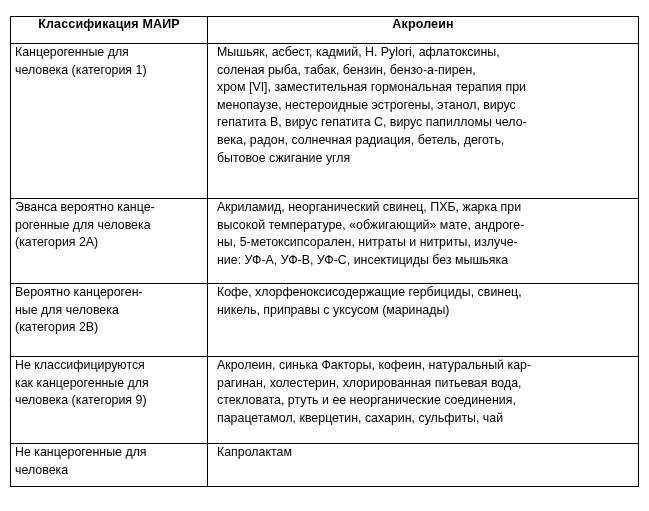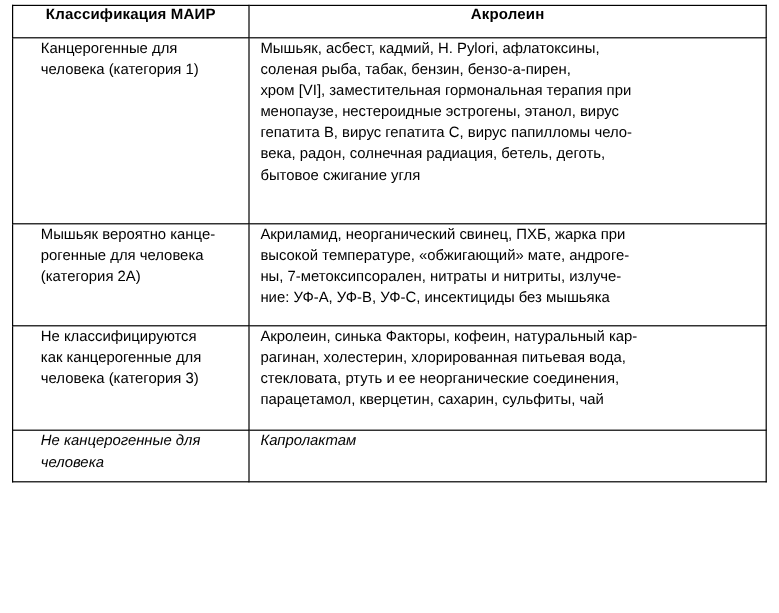--- a/index.html
+++ b/index.html
@@ -20,21 +20,21 @@
   .page {
     position: relative;
     width: 649px;
     height: 511px;
     box-sizing: border-box;
   }
 
   table.iarc-table {
     position: absolute;
     left: 10px;
-    top: 4px;
+    top: 16px;
     width: 628px;
     border-collapse: collapse;
     table-layout: fixed;
     background: #ffffff;
   }
 
   table.iarc-table col.col-class { width: 197px; }
   table.iarc-table col.col-factors { width: 431px; }
 
   table.iarc-table th,
@@ -58,40 +58,40 @@
 
   
   tbody td {
     font-size: 12.4px;
     line-height: 17.6px;
     font-weight: normal;
     padding: 7px 6px 6px 8px;
   }
 
   tbody td.cell-class {
-    padding-left: 23px;
+    padding-left: 4px;
     padding-right: 4px;
   }
 
   tbody td.cell-factors {
     padding-left: 9px;
     padding-right: 6px;
   }
 
   .celltext {
     display: block;
     white-space: pre-line;
   }
 
   
   tr[data-row="0"] td { height: 154px; }
   tr[data-row="1"] td { height: 84px; }
   tr[data-row="2"] td { height: 72px; }
   tr[data-row="3"] td { height: 86px; }
-  tr[data-row="4"] td { height: 42px; font-style: italic; }
+  tr[data-row="4"] td { height: 42px; }
 </style>
 </head>
 <body>
 
 <div class="page">
   <table class="iarc-table">
     <colgroup>
       <col class="col-class">
       <col class="col-factors">
     </colgroup>
@@ -112,36 +112,47 @@
 соленая рыба, табак, бензин, бензо-а-пирен,
 хром [VI], заместительная гормональная терапия при
 менопаузе, нестероидные эстрогены, этанол, вирус
 гепатита В, вирус гепатита С, вирус папилломы чело-
 века, радон, солнечная радиация, бетель, деготь,
 бытовое сжигание угля</span>
         </td>
       </tr>
       <tr data-row="1">
         <td class="cell-class">
-          <span class="celltext">Мышьяк вероятно канце-
+          <span class="celltext">Эванса вероятно канце-
 рогенные для человека
 (категория 2А)</span>
         </td>
         <td class="cell-factors">
           <span class="celltext">Акриламид, неорганический свинец, ПХБ, жарка при
 высокой температуре, «обжигающий» мате, андроге-
-ны, 7-метоксипсорален, нитраты и нитриты, излуче-
+ны, 5-метоксипсорален, нитраты и нитриты, излуче-
 ние: УФ-А, УФ-В, УФ-С, инсектициды без мышьяка</span>
+        </td>
+      </tr>
+      <tr data-row="2">
+        <td class="cell-class">
+          <span class="celltext">Вероятно канцероген-
+ные для человека
+(категория 2В)</span>
+        </td>
+        <td class="cell-factors">
+          <span class="celltext">Кофе, хлорфеноксисодержащие гербициды, свинец,
+никель, приправы с уксусом (маринады)</span>
         </td>
       </tr>
       <tr data-row="3">
         <td class="cell-class">
           <span class="celltext">Не классифицируются
 как канцерогенные для
-человека (категория 3)</span>
+человека (категория 9)</span>
         </td>
         <td class="cell-factors">
           <span class="celltext">Акролеин, синька Факторы, кофеин, натуральный кар-
 рагинан, холестерин, хлорированная питьевая вода,
 стекловата, ртуть и ее неорганические соединения,
 парацетамол, кверцетин, сахарин, сульфиты, чай</span>
         </td>
       </tr>
       <tr data-row="4">
         <td class="cell-class">

